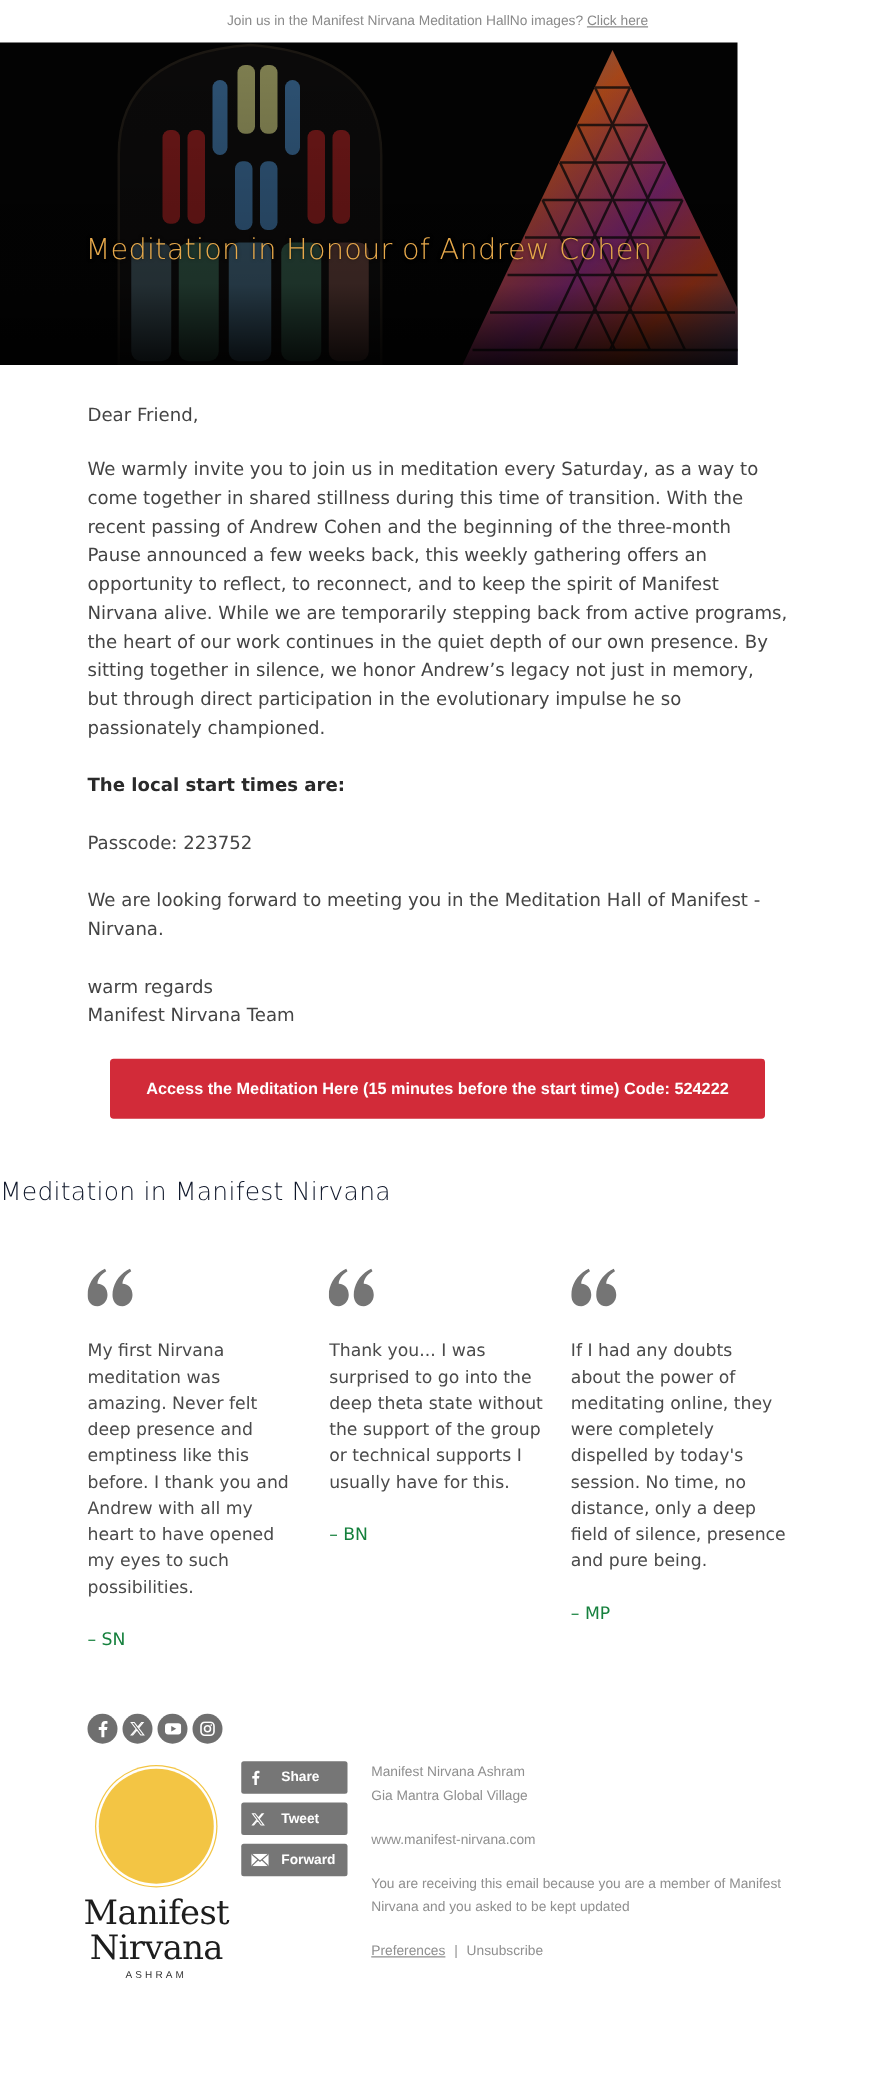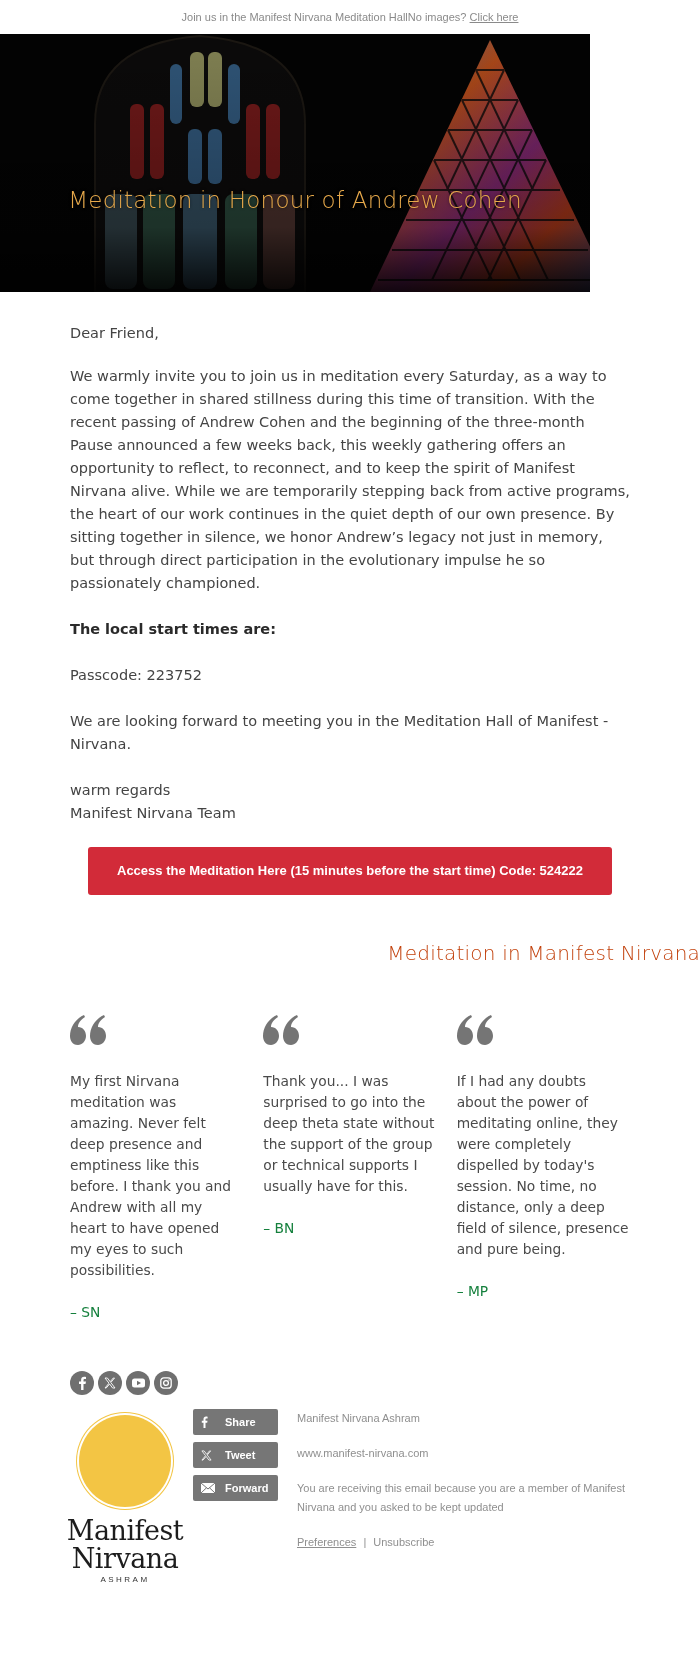--- a/index.html
+++ b/index.html
@@ -30,21 +30,21 @@
     .signoff { margin-bottom: 22px !important; }
 
     .cta-wrap { padding: 0 88px; }
     .cta {
       display: block; width: 100%; height: 48px; background: #d22b39; border-radius: 3px;
       color: #ffffff; font-family: "Liberation Sans", sans-serif; font-weight: bold; font-size: 13px;
       text-align: center; line-height: 48px; border: none; cursor: pointer;
     }
 
     .section-title {
-      text-align: right; font-size: 20px; color: #c2410c; font-weight: 300;
+      text-align: left; font-size: 20px; color: #0f172a; font-weight: 300;
       margin-top: 46px; margin-bottom: 48px; letter-spacing: 0.2px;
     }
 
     .testimonials { display: flex; padding: 0 50px 0 70px; }
     .testimonial { width: 200px; padding-right: 20px; }
     .quote-icon { height: 40px; margin-bottom: 18px; }
     .testimonial-text { font-size: 13.8px; line-height: 21px; color: #4a4a4a; }
     .testimonial-author { font-size: 13.8px; line-height: 21px; color: #15803d; margin-top: 21px; }
 
     .social { display: flex; gap: 4px; padding: 0 0 0 70px; margin-top: 48px; }
@@ -260,20 +260,21 @@
             <rect x="0" y="0" width="14" height="10" fill="#fff"></rect>
             <path d="M0 0 L7 6 L14 0 M0 10 L5.5 4.8 M14 10 L8.5 4.8" fill="none" stroke="#767676" stroke-width="1"></path>
           </svg>
       </span>
       <span>Forward</span>
     </button>
   </div>
 
   <div class="address-col">
     <div>Manifest Nirvana Ashram</div>
+    <div>Gia Mantra Global Village</div>
     <div class="gap"></div>
     <a href="#" style="text-decoration:none;">www.manifest-nirvana.com</a>
     <div class="gap"></div>
     <div>You are receiving this email because you are a member of Manifest Nirvana and you asked to be kept updated</div>
     <div class="gap"></div>
     <div>
       <a href="#" class="prefs">Preferences</a>
       <span style="margin:0 4px;">|</span>
       <a href="#" class="unsub">Unsubscribe</a>
     </div>

